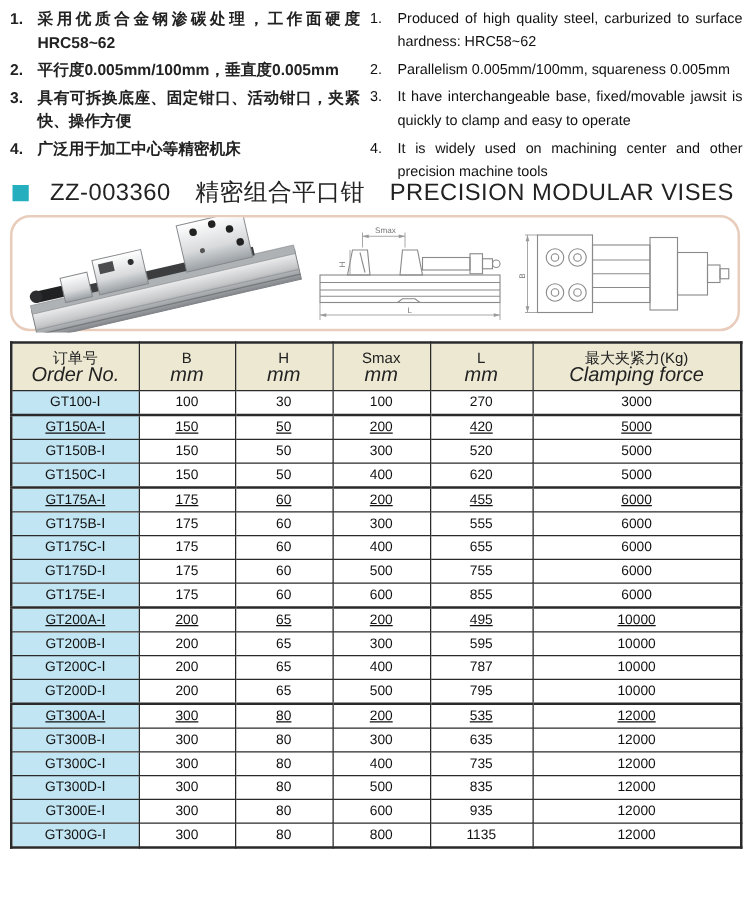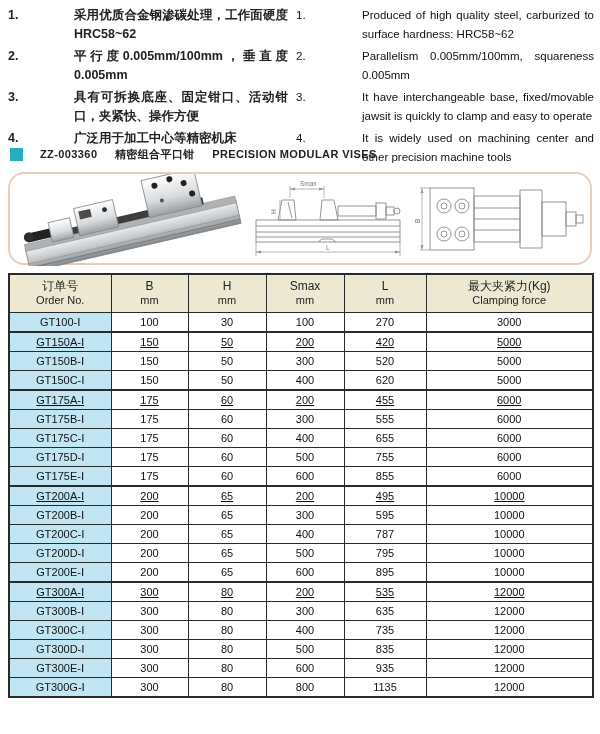--- a/index.html
+++ b/index.html
@@ -14,26 +14,26 @@
 
   
   .features{position:absolute;left:8px;top:6px;width:586px;display:flex;}
   .feat-col{display:block;}
   .col-zh{width:280px;}
   .col-en{width:298px;margin-left:8px;}
   .feat-item{display:flex;margin-bottom:3px;}
   .feat-item .num{flex:none;width:22px;}
   .col-zh .feat-item{font-weight:bold;font-size:12.5px;line-height:19px;text-align:justify;}
   .col-en .feat-item{font-size:11.5px;line-height:19px;color:#111;text-align:justify;}
-  .feat-item .txt{flex:1;margin-left:44px;}
+  .feat-item .txt{flex:1;}
 
   
   .title-row{position:absolute;left:10px;top:145px;display:flex;align-items:center;height:18px;}
   .bullet{width:13px;height:13px;background:var(--accent);margin-right:17px;flex:none;}
-  .title-text{font-size:11px;font-weight:bold;letter-spacing:.4px;white-space:nowrap;}
+  .title-text{font-size:19px;font-weight:normal;letter-spacing:.4px;white-space:nowrap;}
   .title-text span{margin-right:14px;}
 
   
   .panel{position:absolute;left:8px;top:172px;width:584px;height:93px;
          border:2px solid var(--panel-border);border-radius:16px;background:#fff;}
   .panel svg{position:absolute;}
   .photo-svg{left:6px;top:0px;}
   .side-svg{left:238px;top:4px;}
   .top-svg{left:404px;top:8px;}
   .tech{stroke:#8a8a8a;stroke-width:0.9;fill:none;}
@@ -42,21 +42,21 @@
 
   
   .spec-wrap{position:absolute;left:8px;top:273px;width:584px;}
   table.spec{border-collapse:collapse;table-layout:fixed;width:584px;
              border:2px solid var(--table-border);}
   .spec th,.spec td{border:1px solid var(--table-border);text-align:center;
                     padding:0;overflow:hidden;white-space:nowrap;}
   .spec thead th{background:var(--table-header-bg);height:38px;font-weight:normal;
                  vertical-align:middle;}
   .spec thead .h1{font-size:12px;line-height:15px;}
-  .spec thead .h2{font-size:11px;line-height:13px;}
+  .spec thead .h2{font-size:16px;line-height:13px;font-style:italic;}
   .spec td{height:18px;font-size:11px;line-height:18px;color:#111;background:#fff;}
   .spec td.order{background:var(--order-col-bg);}
   .spec tr.group-start td{border-top-width:2px;text-decoration:underline;}
 </style>
 </head>
 <body>
 
 <div class="page">
 
   <div class="features">
@@ -335,28 +335,20 @@
             <td>10000</td>
           </tr>
           <tr>
             <td class="order">GT200D-Ⅰ</td>
             <td>200</td>
             <td>65</td>
             <td>500</td>
             <td>795</td>
             <td>10000</td>
           </tr>
-          <tr>
-            <td class="order">GT200E-Ⅰ</td>
-            <td>200</td>
-            <td>65</td>
-            <td>600</td>
-            <td>895</td>
-            <td>10000</td>
-          </tr>
           <tr class="group-start">
             <td class="order">GT300A-Ⅰ</td>
             <td>300</td>
             <td>80</td>
             <td>200</td>
             <td>535</td>
             <td>12000</td>
           </tr>
           <tr>
             <td class="order">GT300B-Ⅰ</td>

